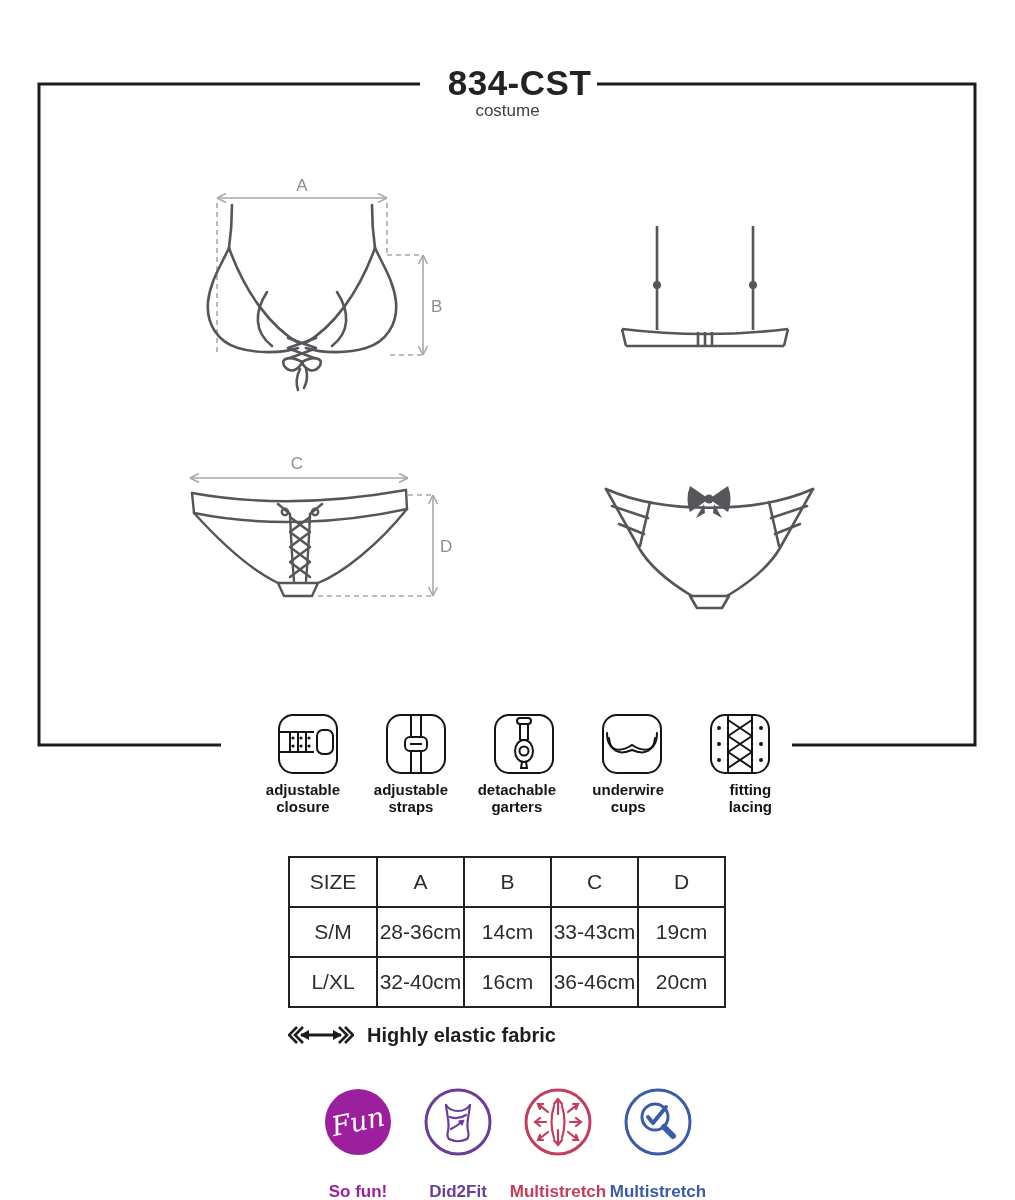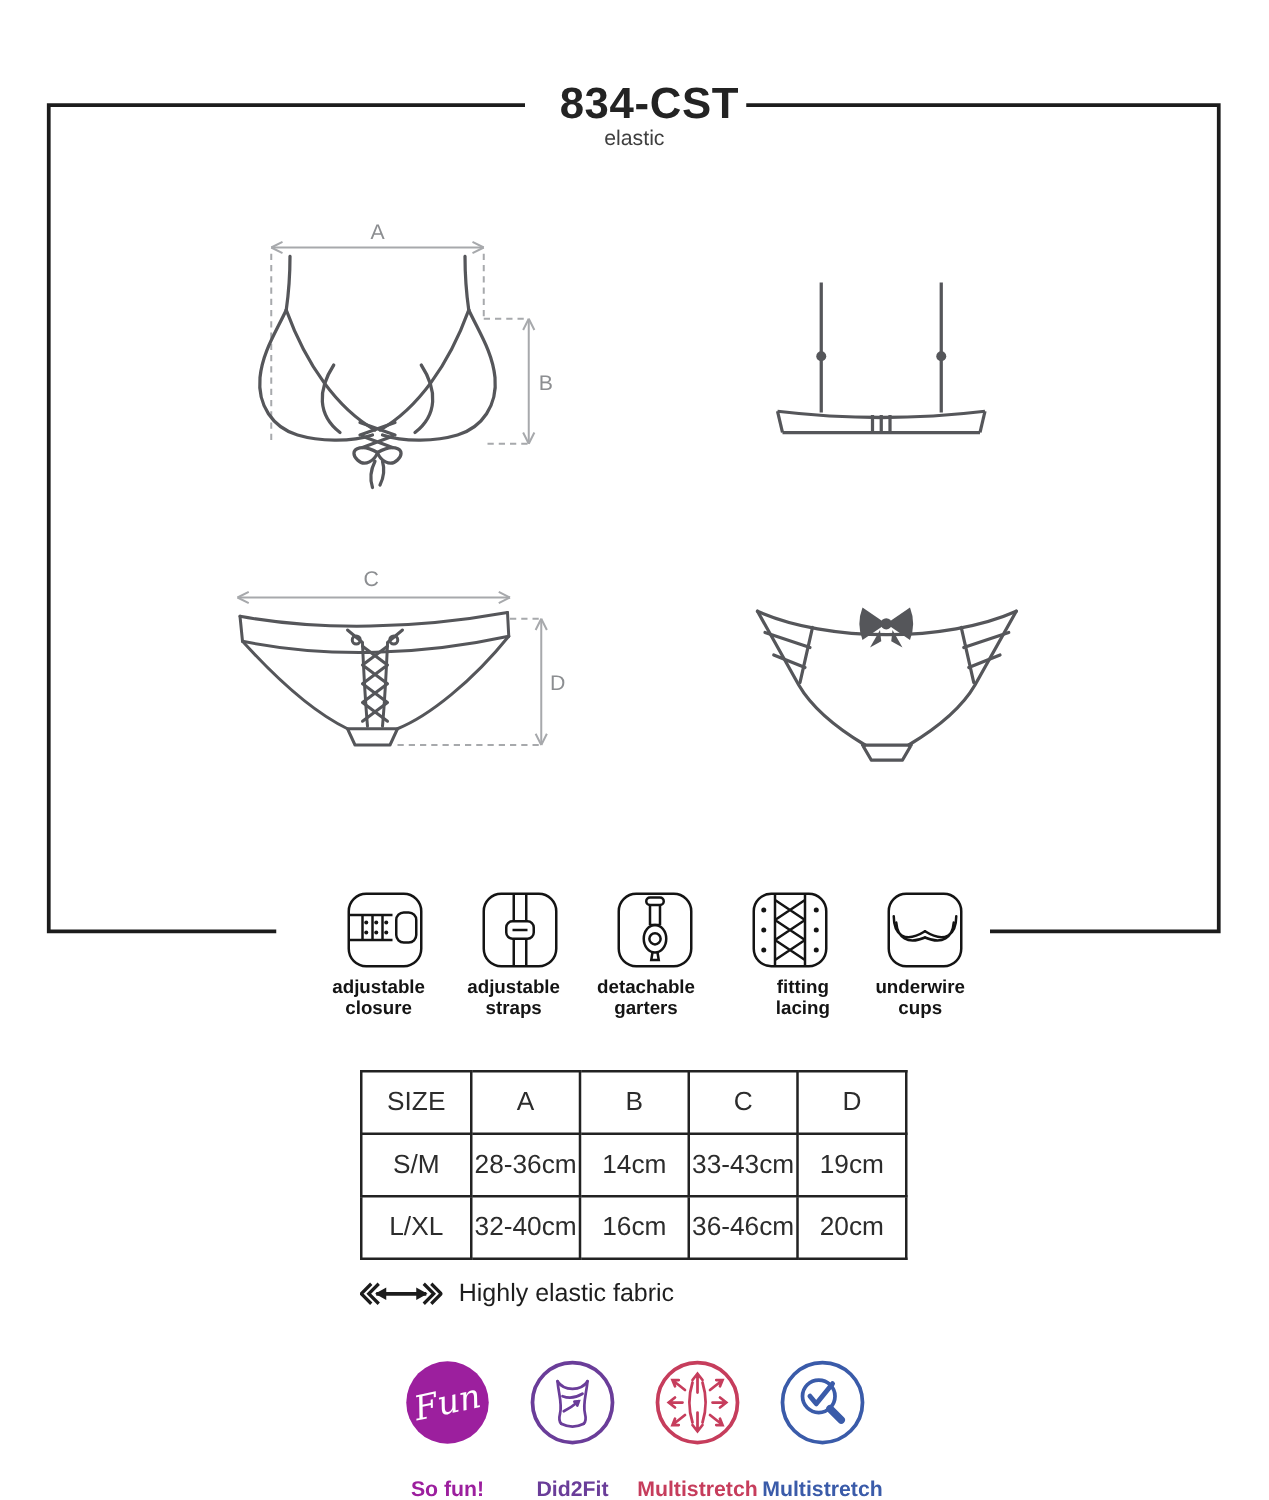--- a/index.html
+++ b/index.html
@@ -37,21 +37,21 @@
   table.size-table td {
     border:2px solid #222222; width:87px; height:50px;
     text-align:center; vertical-align:middle;
     font-size:21px; color:#2c2c2c; padding:0;
   }
 
   .elastic {
     position:absolute; top:1023px; left:288px;
     display:flex; align-items:center; gap:13px;
   }
-  .elastic-label { font-size:20px; color:#1e1e1e; }
+  .elastic-label { font-size:20px; color:#1e1e1e;font-weight:bold; }
 
   .badges {
     position:absolute; top:1086px; left:8px; width:1000px;
     display:flex; justify-content:center; gap:6px;
   }
   .badge {
     width:94px; display:flex; flex-direction:column; align-items:center;
     color:var(--badge-color,#333);
   }
   .badge-label { margin-top:24px; font-size:17px; font-weight:700; color:var(--badge-color,#333); }
@@ -59,21 +59,21 @@
 </head>
 <body>
 
 <div class="page">
 
   <svg class="abs" style="left:0;top:0" width="1015" height="1200">
     <path d="M420,84 L39,84 L39,745 L221,745 M597,84 L975,84 L975,745 L792,745" fill="none" stroke="#1c1c1c" stroke-width="3"></path>
   </svg>
 
   <div class="product-title">834-CST</div>
-  <div class="product-subtitle">elastic</div>
+  <div class="product-subtitle">costume</div>
 
   <svg class="abs" style="left:150px;top:172px" width="300" height="230" viewBox="0 0 300 230">
     <g stroke="#a7a9ac" stroke-width="1.6" fill="none">
       <line x1="67" y1="26" x2="237" y2="26"></line>
       <path d="M67,26 l9,-4.5 M67,26 l9,4.5 M237,26 l-9,-4.5 M237,26 l-9,4.5"></path>
       <line x1="67" y1="31" x2="67" y2="183" stroke-dasharray="5,4"></line>
       <line x1="237" y1="31" x2="237" y2="83" stroke-dasharray="5,4"></line>
       <line x1="237" y1="83" x2="273" y2="83" stroke-dasharray="5,4"></line>
       <line x1="273" y1="83" x2="273" y2="183"></line>
       <path d="M273,83 l-4.5,9 M273,83 l4.5,9 M273,183 l-4.5,-9 M273,183 l4.5,-9"></path>
@@ -212,51 +212,51 @@
           <circle cx="32" cy="39" r="4.5"></circle>
           <path d="M30,50 L29,56 L35,56 L34,50"></path>
         </g>
       </svg>
       <div class="feature-label">detachable
 garters</div>
     </div>
 
     <div class="feature">
       <svg width="64" height="64" viewBox="0 0 64 64">
+        <g stroke="#141414" stroke-width="2" fill="none" stroke-linecap="round">
+          <rect x="3" y="3" width="58" height="58" rx="14"></rect>
+          <path d="M7,21 C7,36 16,43 32,33"></path>
+          <path d="M9,26 C10,38 18,44 32,38"></path>
+          <path d="M57,21 C57,36 48,43 32,33"></path>
+          <path d="M55,26 C54,38 46,44 32,38"></path>
+        </g>
+      </svg>
+      <div class="feature-label">underwire
+cups</div>
+    </div>
+
+    <div class="feature">
+      <svg width="64" height="64" viewBox="0 0 64 64">
         <g stroke="#141414" stroke-width="2" fill="none">
           <rect x="3" y="3" width="58" height="58" rx="14"></rect>
           <line x1="20" y1="4" x2="20" y2="60"></line>
           <line x1="44" y1="4" x2="44" y2="60"></line>
           <path d="M20,8 L44,24 M44,8 L20,24 M20,24 L44,40 M44,24 L20,40 M20,40 L44,56 M44,40 L20,56"></path>
         </g>
         <g fill="#141414">
           <circle cx="11" cy="16" r="2"></circle>
             <circle cx="11" cy="32" r="2"></circle>
             <circle cx="11" cy="48" r="2"></circle>
           <circle cx="53" cy="16" r="2"></circle>
             <circle cx="53" cy="32" r="2"></circle>
             <circle cx="53" cy="48" r="2"></circle>
         </g>
       </svg>
       <div class="feature-label">fitting
 lacing</div>
-    </div>
-
-    <div class="feature">
-      <svg width="64" height="64" viewBox="0 0 64 64">
-        <g stroke="#141414" stroke-width="2" fill="none" stroke-linecap="round">
-          <rect x="3" y="3" width="58" height="58" rx="14"></rect>
-          <path d="M7,21 C7,36 16,43 32,33"></path>
-          <path d="M9,26 C10,38 18,44 32,38"></path>
-          <path d="M57,21 C57,36 48,43 32,33"></path>
-          <path d="M55,26 C54,38 46,44 32,38"></path>
-        </g>
-      </svg>
-      <div class="feature-label">underwire
-cups</div>
     </div>
 
   </div>
 
   <table class="size-table">
     <colgroup>
         <col style="width:88px">
         <col style="width:87px">
         <col style="width:87px">
         <col style="width:87px">

